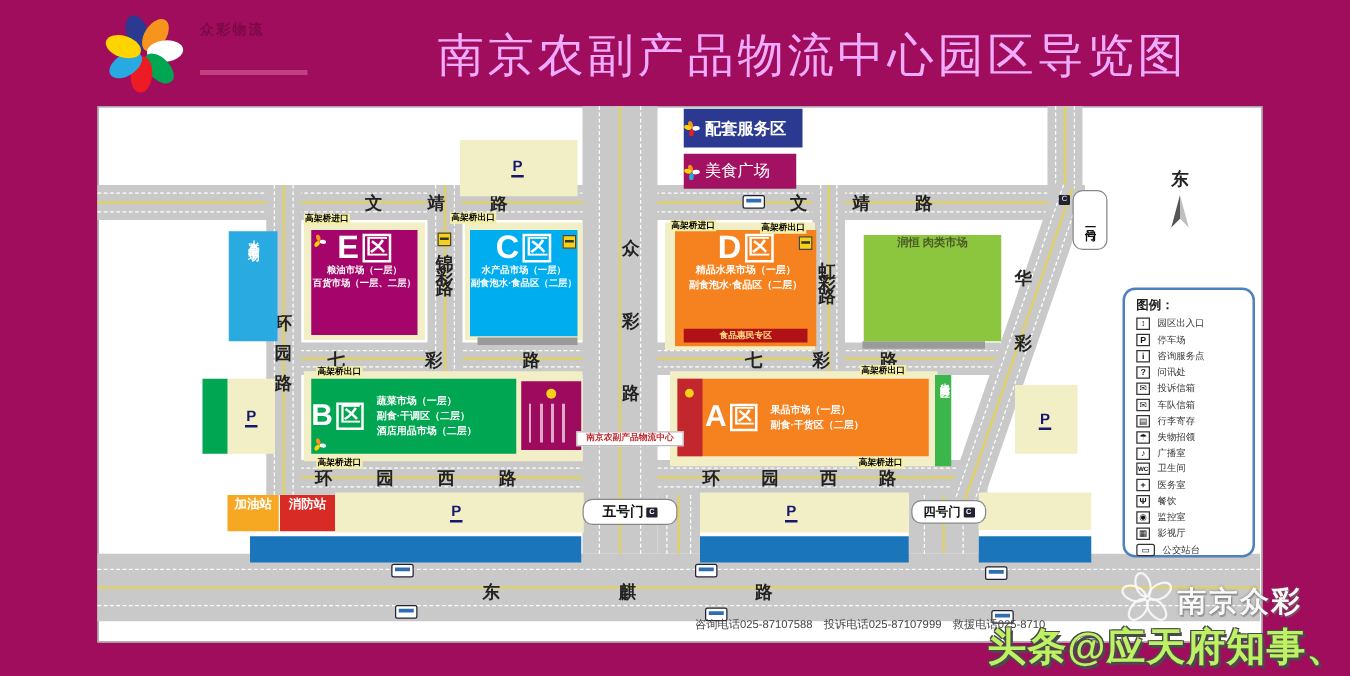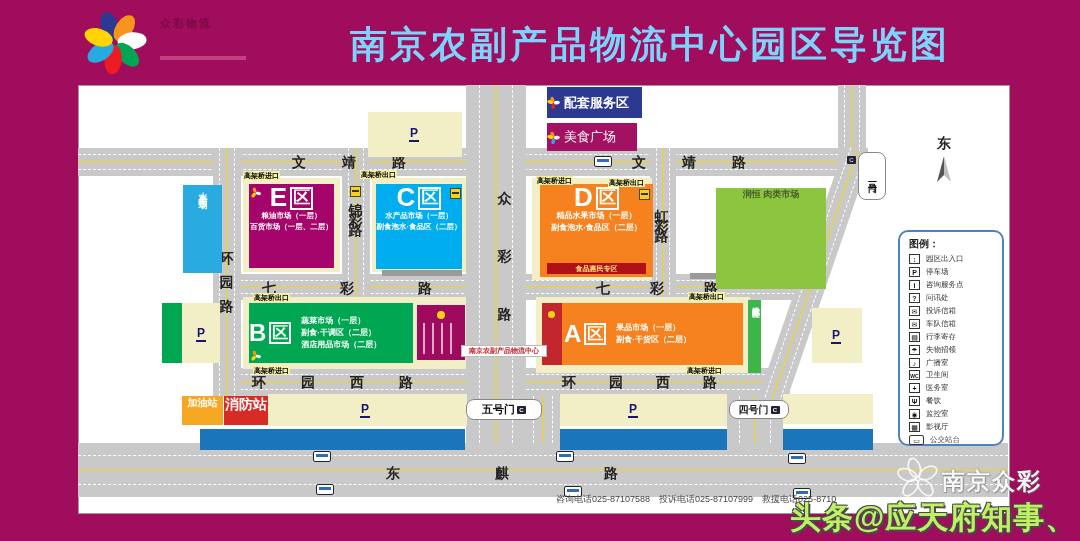--- a/index.html
+++ b/index.html
@@ -1,21 +1,21 @@
 <!DOCTYPE html>
 <html><head>
 <meta charset="utf-8">
 <style>
   html,body{margin:0;padding:0}
   body{width:1080px;height:541px;position:relative;overflow:hidden;
        background:#A00D5C;font-family:"Liberation Sans","DejaVu Sans",sans-serif;}
   .abs{position:absolute}
   
   #page-title{position:absolute;left:300px;top:20px;width:700px;text-align:center;
-    color:#7dd3fc;font-size:37px;font-weight:bold;letter-spacing:3px;z-index:8}
+    color:#f0abfc;font-size:37px;font-weight:normal;letter-spacing:3px;z-index:8}
   #logo{position:absolute;left:82px;top:6px;width:230px;height:74px;z-index:8}
   #logo .cn{position:absolute;left:78px;top:10px;font-size:11px;color:#7A0A45;font-weight:bold;letter-spacing:2px}
   #logo .en{position:absolute;left:76px;top:24px;font-size:22px;font-weight:bold;color:#D9559B}
   #logo .tag{position:absolute;left:78px;top:50px;width:86px;height:4px;background:rgba(216,110,160,.55)}
   
   #map{position:absolute;left:78px;top:85px;width:930px;height:427px;background:#fff;
        border:1px solid #9a9a9a;z-index:1}
   
   .road-h,.road-v{position:absolute;background:#C9C9C9;z-index:2}
   .road-h::before{content:"";position:absolute;left:0;right:0;top:50%;margin-top:-1px;height:2px;background:#E0D06A}
@@ -160,21 +160,21 @@
   <div class="zline" style="font-size:7.5px">副食泡水·食品区（二层）</div>
 </div>
 
 <div class="zone" style="left:540px;top:184px;width:113px;height:93px;background:#F5821F;padding-bottom:12px;box-sizing:border-box">
   <div class="zone-title"><span>D</span><span class="zone-qu">区</span></div>
   <div class="zline">精品水果市场（一层）</div>
   <div class="zline">副食泡水·食品区（二层）</div>
   <div class="dstrip">食品惠民专区</div>
 </div>
 
-<div class="zone" style="left:716px;top:188px;width:110px;height:101px;background:#8CC63E">
+<div class="zone" style="left:691px;top:188px;width:110px;height:85px;background:#8CC63E">
   <div style="font-size:9px;font-weight:bold;color:#4a5a28">润恒 肉类市场</div>
 </div>
 
 <div class="zone" style="left:183px;top:185px;width:39px;height:88px;background:#29ABE2">
   <div class="vtext" style="font-size:9px">水产品市场</div>
 </div>
 
 <div class="zone zrow" style="left:249px;top:303px;width:164px;height:60px;background:#00A651">
   <div class="zone-title" style="font-size:24px"><span>B</span><span class="zone-qu" style="font-size:16px">区</span></div>
   <div class="ztxt">
@@ -225,21 +225,21 @@
         </g>
       </svg>
   </span>
   <span style="font-size:13px;font-weight:normal">美食广场</span>
 </div>
 
 <div class="zone" style="left:182px;top:396px;width:41px;height:29px;background:#F7A823">
   <span style="font-size:10px;font-weight:bold">加油站</span>
 </div>
 <div class="zone" style="left:224px;top:396px;width:44px;height:29px;background:#D92B25">
-  <span style="font-size:14px;font-weight:bold">消防站</span>
+  <span style="font-size:10px;font-weight:bold">消防站</span>
 </div>
 
 <div class="abs" style="left:200px;top:429px;width:265px;height:21px;background:#1B75BB;z-index:4"></div>
 <div class="abs" style="left:560px;top:429px;width:167px;height:21px;background:#1B75BB;z-index:4"></div>
 <div class="abs" style="left:783px;top:429px;width:90px;height:21px;background:#1B75BB;z-index:4"></div>
 
 <div class="p-ico" style="left:409px;top:127px">P</div>
 <div class="p-ico" style="left:196px;top:327px">P</div>
 <div class="p-ico" style="left:360px;top:403px">P</div>
 <div class="p-ico" style="left:628px;top:403px">P</div>

